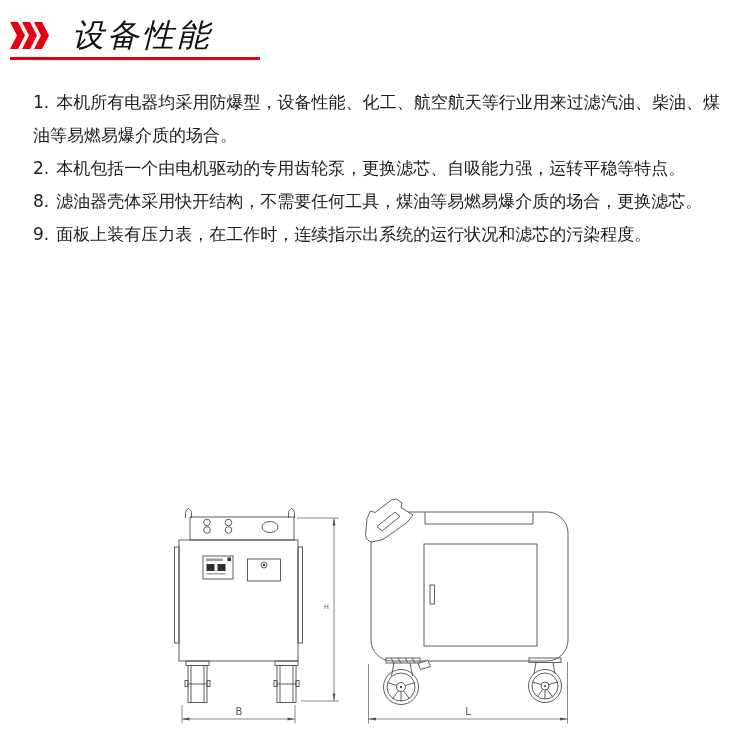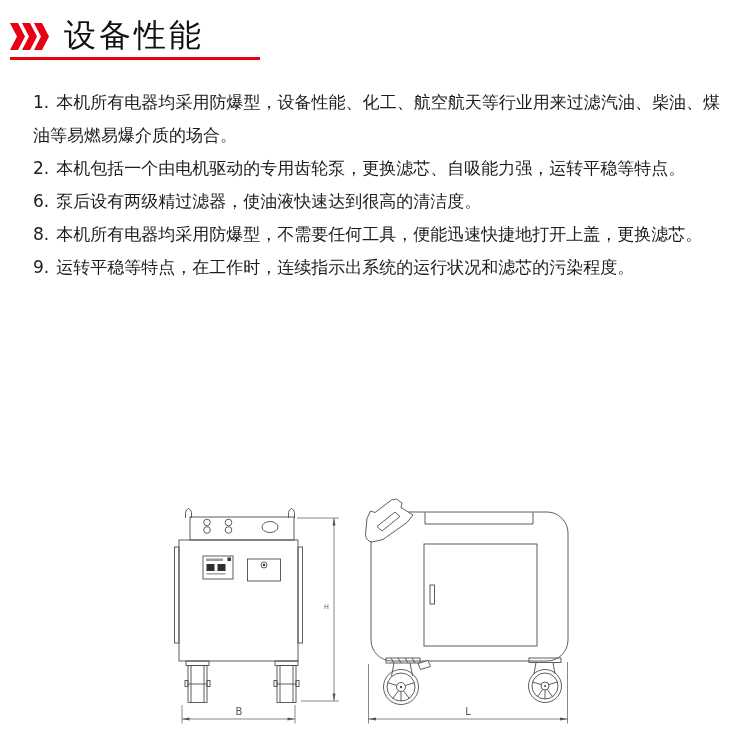--- a/index.html
+++ b/index.html
@@ -2,21 +2,21 @@
 <html><head>
 <meta charset="utf-8">
 <style>
   html,body{margin:0;padding:0;}
   body{
     width:750px;height:755px;background:#ffffff;position:relative;
     font-family:"DejaVu Sans","Liberation Sans",sans-serif;color:#1a1a1a;
     overflow:hidden;
   }
   .header{padding:20px 0 0 10px;}
-  .header-row{display:flex;align-items:flex-end;gap:14px;height:30px;}
+  .header-row{display:flex;align-items:center;gap:22px;height:30px;font-style:italic;}
   .chevrons{width:40px;height:27px;flex:0 0 auto;}
   .page-title{
     font-size:32px;line-height:30px;font-weight:500;color:#111;
     letter-spacing:3px;white-space:nowrap;
   }
   .title-underline{width:250px;height:3px;background:#e60012;margin-top:7px;}
   .features{
     padding:26px 30px 0 33px;font-size:17px;line-height:33px;
     text-align:justify;color:#1c1c1c;
   }
@@ -41,23 +41,22 @@
       <polygon points="24,0 32,0 39,13.5 32,27 24,27 31,13.5" fill="#e60012"></polygon>
     </svg>
     <div class="page-title">设备性能</div>
   </div>
   <div class="title-underline"></div>
 </div>
 
 <div class="features">
   <p><span class="num">1.</span><span>本机所有电器均采用防爆型，设备性能、化工、航空航天等行业用来过滤汽油、柴油、煤油等易燃易爆介质的场合。</span></p>
   <p><span class="num">2.</span><span>本机包括一个由电机驱动的专用齿轮泵，更换滤芯、自吸能力强，运转平稳等特点。</span></p>
-  <p><span class="num">6.</span><span>泵后设有两级精过滤器，使油液快速达到很高的清洁度。</span></p>
-  <p><span class="num">8.</span><span>本机所有电器均采用防爆型，不需要任何工具，便能迅速快捷地打开上盖，更换滤芯。</span></p>
-  <p><span class="num">9.</span><span>运转平稳等特点，在工作时，连续指示出系统的运行状况和滤芯的污染程度。</span></p>
+  <p><span class="num">8.</span><span>滤油器壳体采用快开结构，不需要任何工具，煤油等易燃易爆介质的场合，更换滤芯。</span></p>
+  <p><span class="num">9.</span><span>面板上装有压力表，在工作时，连续指示出系统的运行状况和滤芯的污染程度。</span></p>
 </div>
 
 <div class="diagram-wrap">
 <svg width="750" height="270" viewBox="0 0 750 270">
 
   <g>
 
     <path class="ln" d="M185.5,33 L185.5,27.5 L186.5,25 L188.5,23.5 L190.5,25 L191.5,27.5 L191.5,33"></path>
     <path class="ln" d="M288.5,33 L288.5,27.5 L289.5,25 L291.5,23.5 L293.5,25 L294.5,27.5 L294.5,33"></path>
 

